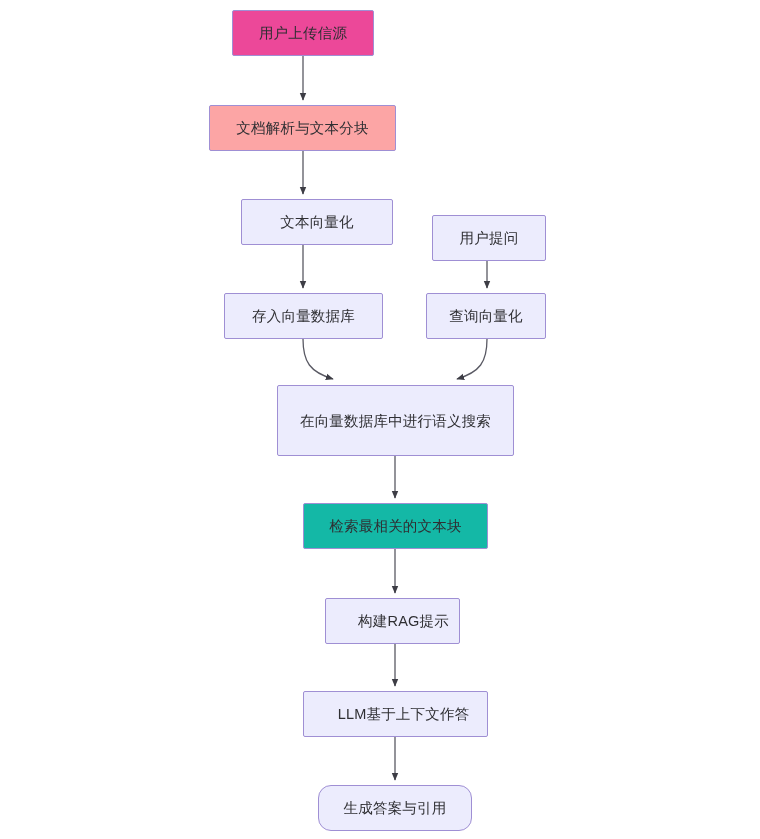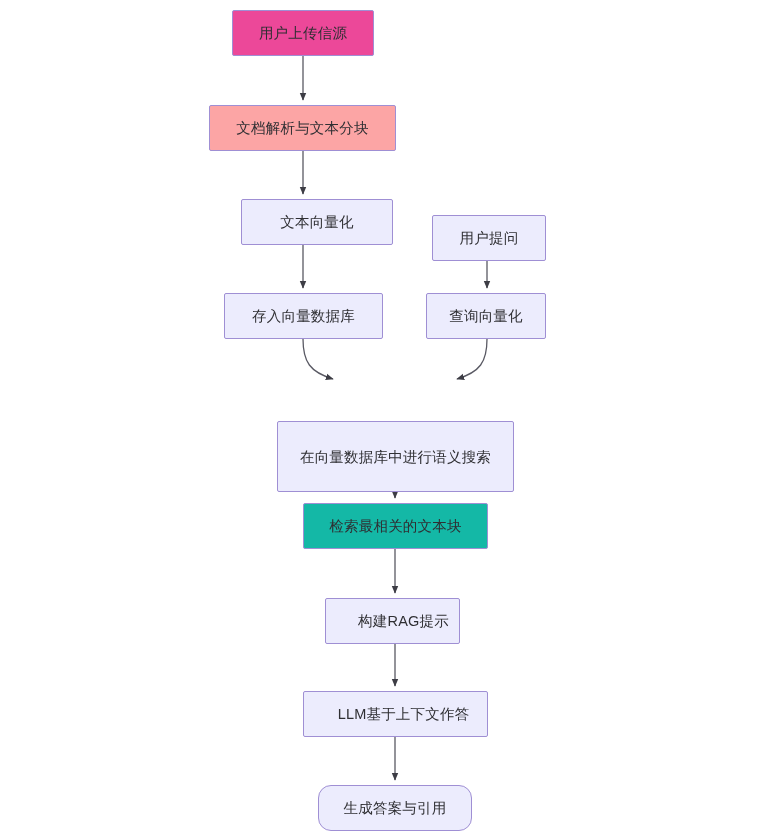--- a/index.html
+++ b/index.html
@@ -86,21 +86,21 @@
       </div>
       <div class="node" style="left: 432px; top: 199px; width: 114px; height: 46px; background: rgb(236, 236, 253); border-color: rgb(159, 143, 212); color: rgb(47, 47, 51); margin-top: 16px;">
         <span class="node-label">用户提问</span>
       </div>
       <div class="node" style="left: 224px; top: 293px; width: 159px; height: 46px; background: rgb(236, 236, 253); border-color: rgb(159, 143, 212); color: rgb(47, 47, 51);">
         <span class="node-label">存入向量数据库</span>
       </div>
       <div class="node" style="left: 426px; top: 293px; width: 120px; height: 46px; background: rgb(236, 236, 253); border-color: rgb(159, 143, 212); color: rgb(47, 47, 51);">
         <span class="node-label">查询向量化</span>
       </div>
-      <div class="node" style="left: 277px; top: 385px; width: 237px; height: 71px; background: rgb(236, 236, 253); border-color: rgb(159, 143, 212); color: rgb(47, 47, 51); margin-top: 36px;">
+      <div class="node" style="left: 277px; top: 385px; width: 237px; height: 71px; background: rgb(236, 236, 253); border-color: rgb(159, 143, 212); color: rgb(47, 47, 51);">
         <span class="node-label">在向量数据库中进行语义搜索</span>
       </div>
       <div class="node" style="left: 303px; top: 503px; width: 185px; height: 46px; background: #14b8a6; border-color: rgb(159, 143, 212); color: rgb(47, 47, 51);">
         <span class="node-label">检索最相关的文本块</span>
       </div>
       <div class="node" style="left: 325px; top: 598px; width: 135px; height: 46px; background: rgb(236, 236, 253); border-color: rgb(159, 143, 212); color: rgb(47, 47, 51); padding-left: 28px;">
         <span class="node-label">构建RAG提示</span>
       </div>
       <div class="node" style="left: 303px; top: 691px; width: 185px; height: 46px; background: rgb(236, 236, 253); border-color: rgb(159, 143, 212); color: rgb(47, 47, 51); padding-left: 22px;">
         <span class="node-label">LLM基于上下文作答</span>

